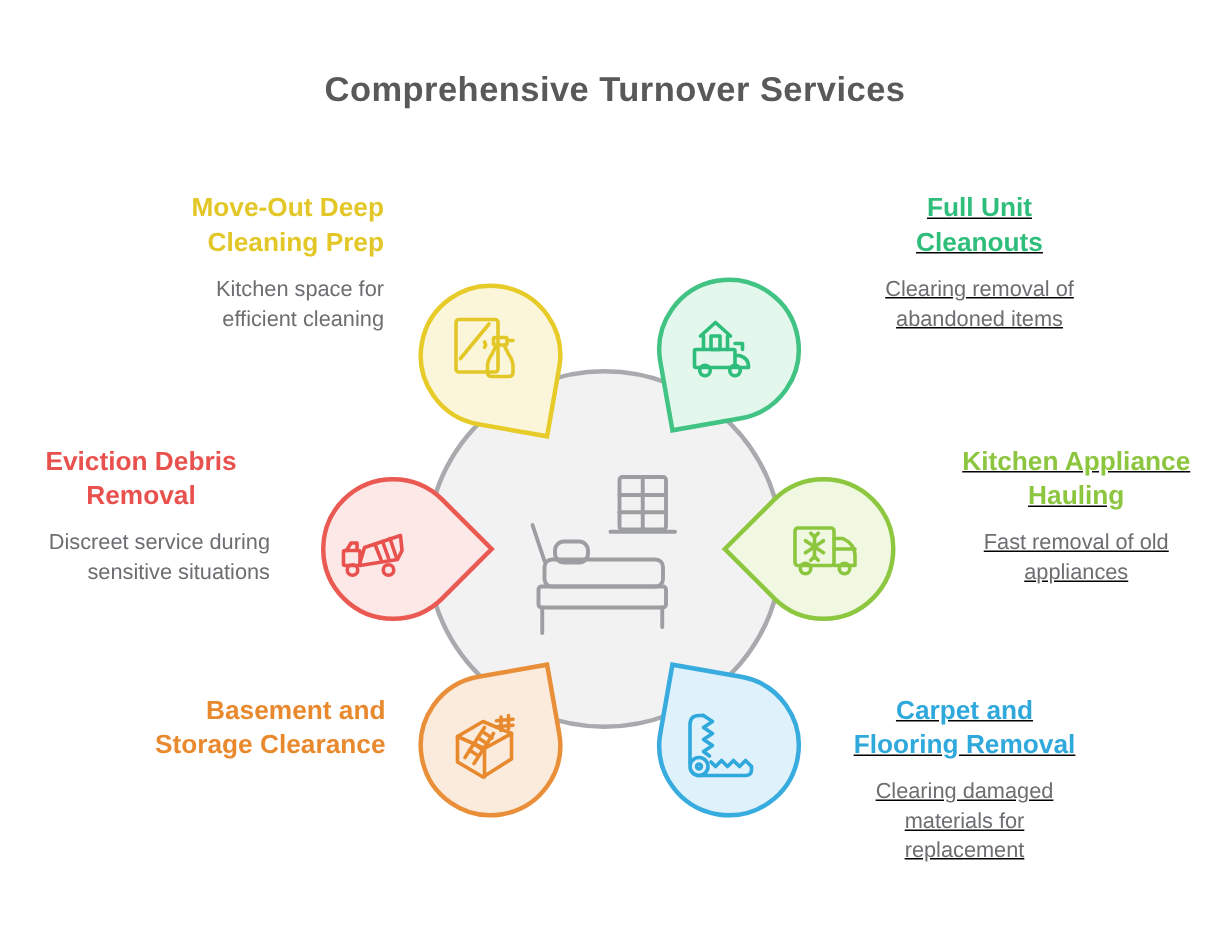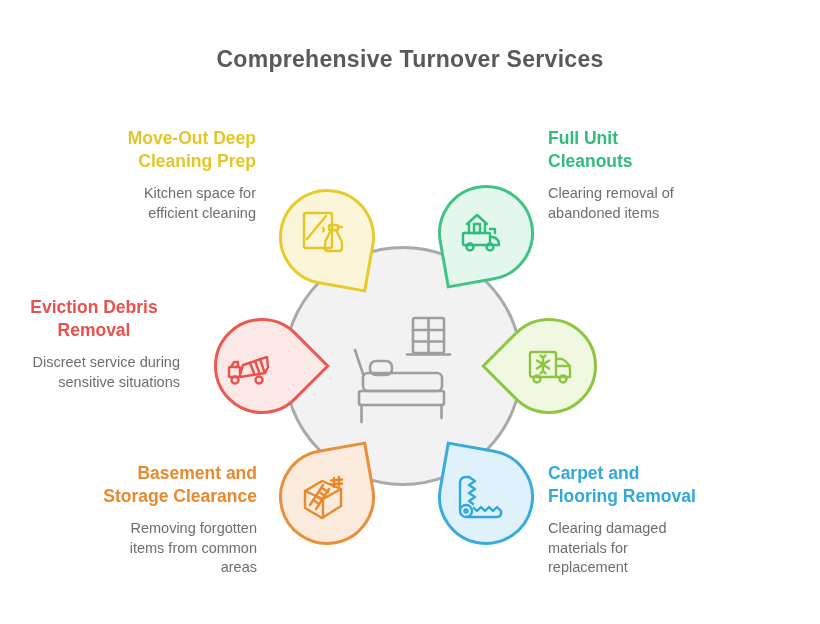--- a/index.html
+++ b/index.html
@@ -30,21 +30,21 @@
   .icon svg { display:block; }
   .svc-text { position:absolute; z-index:4; }
   .svc-text h3 {
     margin:0 0 11px 0; font-size:17.5px; line-height:23px;
     font-weight:bold; white-space:pre-line;
   }
   .svc-text p {
     margin:0; font-size:14.5px; line-height:19.5px; white-space:pre-line;
   }
   .align-r { text-align:right; }
-  .align-l { text-align:left; }
+  .align-l { text-align:center;text-decoration:underline; }
 </style>
 </head>
 <body>
 
 <div class="stage">
 
   <h1 class="title" style="color: rgb(88, 89, 91);">Comprehensive Turnover Services</h1>
 
   <div class="center-circle" style="background-color: rgb(242, 242, 243); border-color: rgb(168, 170, 173);"></div>
   <div class="center-art" style="color: rgb(156, 158, 161);">
@@ -159,26 +159,29 @@
 Cleanouts</h3>
     <p style="color: rgb(109, 110, 113);">Clearing removal of
 abandoned items</p>
   </div>
   <div class="svc-text align-r" style="left:8px;top:296px;width:172px;">
     <h3 style="color: rgb(232, 81, 77); text-align: center;">Eviction Debris
 Removal</h3>
     <p style="color: rgb(109, 110, 113);">Discreet service during
 sensitive situations</p>
   </div>
+  <div class="svc-text align-l" style="left:625px;top:296px;width:185px;">
+    <h3 style="color: rgb(140, 198, 63);">Kitchen Appliance
+Hauling</h3>
+    <p style="color: rgb(109, 110, 113);">Fast removal of old
+appliances</p>
+  </div>
   <div class="svc-text align-r" style="left:57px;top:462px;width:200px;">
     <h3 style="color: rgb(232, 137, 46);">Basement and
 Storage Clearance</h3>
-    <p style="color: rgb(109, 110, 113);">Removing forgotten
-items from common
-areas</p>
   </div>
   <div class="svc-text align-l" style="left:548px;top:462px;width:190px;">
     <h3 style="color: rgb(47, 168, 220);">Carpet and
 Flooring Removal</h3>
     <p style="color: rgb(109, 110, 113);">Clearing damaged
 materials for
 replacement</p>
   </div>
 
 </div>

